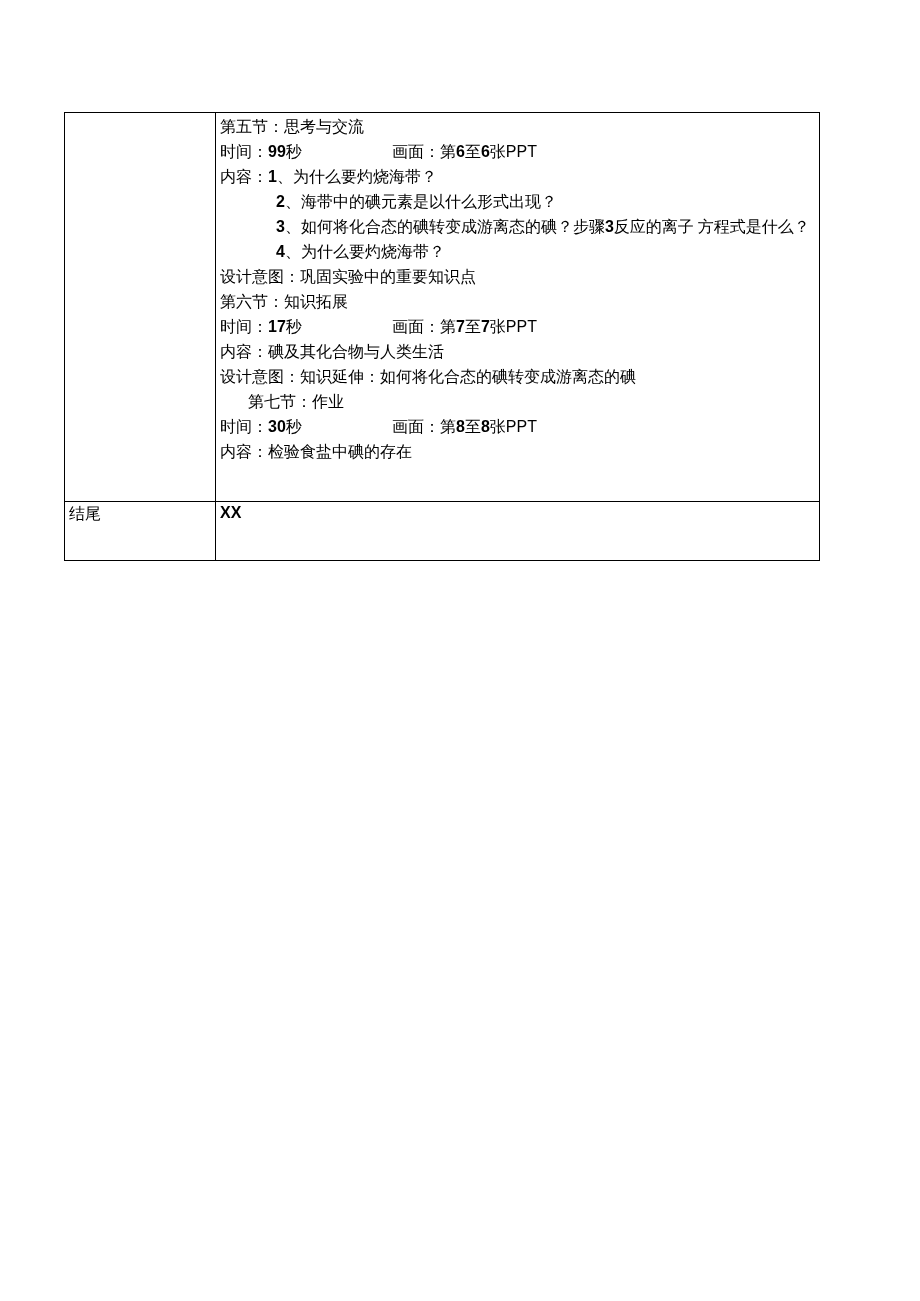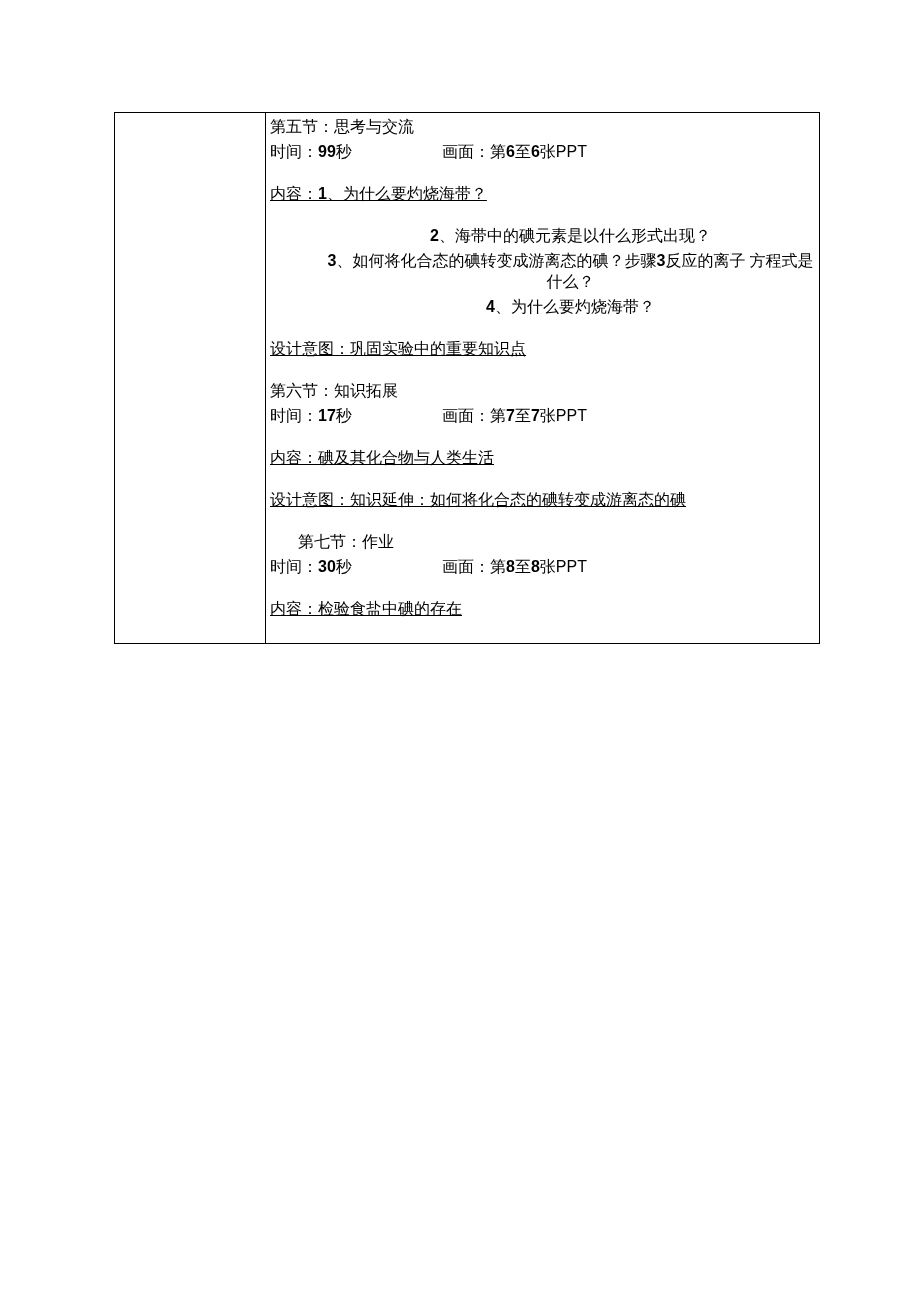--- a/index.html
+++ b/index.html
@@ -7,21 +7,21 @@
       padding: 0;
       background: #fff;
       font-family: "SimSun", "宋体", serif;
       font-size: 16px;
       color: #000;
     }
     .page {
       width: 916px;
       min-height: 1301px;
       box-sizing: border-box;
-      padding: 112px 96px 0 114px;
+      padding: 112px 96px 0 64px;
     }
     table.main {
       border-collapse: collapse;
       width: 100%;
     }
     table.main td {
       border: 1px solid #000;
       vertical-align: top;
       padding: 2px 4px;
     }
@@ -36,26 +36,24 @@
       display: flex;
       align-items: flex-end;
     }
     .row-line .time-part {
       width: 172px;
     }
     .row-line .pic-part {
       flex: 1;
     }
     .content-line {
-      margin: 21px 0;
-      text-decoration: underline;
+      margin: 4px 0;
     }
     .indent-list {
       margin: 4px 0 4px 56px;
-      text-align: center;
     }
     .indent-list .li {
       margin: 4px 0;
     }
     .indent-title {
       margin: 4px 0 4px 28px;
     }
     .bold-num {
       font-family: Arial, "Helvetica Neue", sans-serif;
       font-weight: bold;
@@ -146,15 +144,23 @@
           </div>
         </div>
 
         <div class="content-line">
           <span>内容：</span><span>检验食盐中碘的存在</span>
         </div>
 
       </td>
     </tr>
 
+    <tr>
+      <td class="label-col footer-cell">
+        <span>结尾</span>
+      </td>
+      <td class="footer-cell">
+        <span class="footer-content">XX</span>
+      </td>
+    </tr>
   </tbody>
     </table>
 </div>
 
 </body></html>

